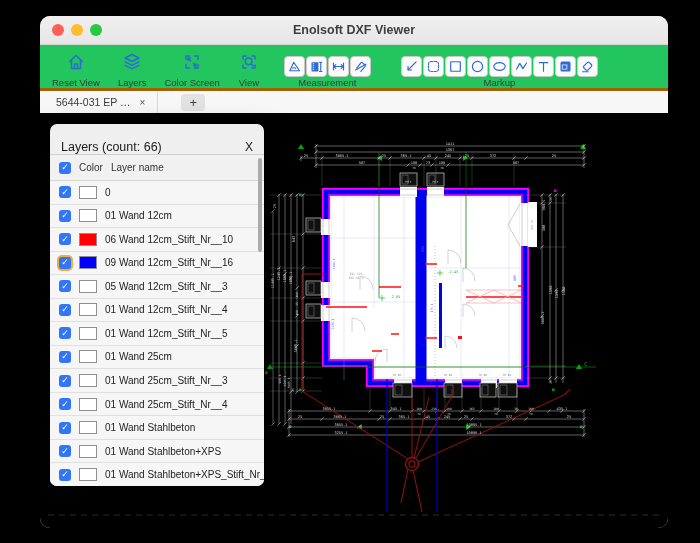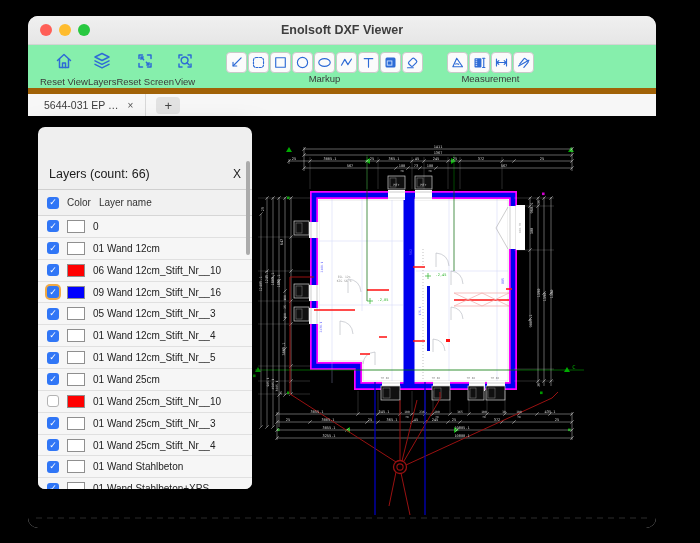--- a/index.html
+++ b/index.html
@@ -1,53 +1,53 @@
 <!DOCTYPE html>
 <html><head>
 <meta charset="utf-8">
 <style>
   html,body{margin:0;padding:0;width:700px;height:543px;background:#000;overflow:hidden;
     font-family:"Liberation Sans",sans-serif;}
-  .window{position:absolute;left:28px;top:16px;width:628px;height:512px;border-radius:10px;
+  .window{position:absolute;left:40px;top:16px;width:628px;height:512px;border-radius:10px;
     background:#ededed;overflow:hidden;box-shadow:0 12px 36px rgba(0,0,0,.65);}
   
   .titlebar{height:28px;position:relative;background:linear-gradient(#f0f0f0,#e6e6e6);
     border-bottom:1px solid #d4d4d4;display:flex;align-items:center;justify-content:center;}
   .title{font-size:12.5px;color:#3e3e3e;font-weight:700;}
   .lights{position:absolute;left:12px;top:8px;display:flex;gap:7px;}
   .light{width:12px;height:12px;border-radius:50%;}
   .l-red{background:#ff5f57}.l-yellow{background:#febc2e}.l-green{background:#28c840}
   
-  .toolbar{height:40px;background:#86efac;border-bottom:6px solid #a16207;display:flex;
-    align-items:center;padding-top:3px;}
-  .tbtn{display:flex;flex-direction:column;align-items:center;cursor:default;}
+  .toolbar{height:40px;background:#22c55e;border-bottom:3px solid #a16207;display:flex;
+    align-items:flex-end;padding-top:3px;}
+  .tbtn{display:flex;flex-direction:column;align-items:center;margin-left:18px;cursor:default;}
   .tbtn:first-child{margin-left:12px;}
   .tbtn svg{width:22px;height:22px;}
   .tlabel{font-size:9.5px;color:#3a3a3a;margin-top:0;white-space:nowrap;}
   .tgroup{display:flex;flex-direction:column;align-items:center;margin-left:24px;}
   .iboxrow{display:flex;gap:1px;}
   .ibox{width:19px;height:19px;border:1px solid #c9c9c9;border-radius:4px;background:#fbfbfb;
     display:flex;align-items:center;justify-content:center;}
   .ibox svg{width:17px;height:17px;}
   .ic{stroke:#2e6bd6;stroke-width:1.5;fill:none;stroke-linecap:round;stroke-linejoin:round;}
   
-  .tabbar{height:22px;background:#f7f7f7;display:flex;align-items:stretch;padding-left:8px;}
+  .tabbar{height:22px;background:#f7f7f7;display:flex;align-items:stretch;padding-left:8px;gap:13px;}
   .tab{display:flex;align-items:center;gap:9px;padding:0 12px 0 8px;border-right:1px solid #d8d8d8;}
   .tabtitle{font-size:10.5px;color:#3c3c3c;white-space:nowrap;}
   .tabclose{font-size:10px;color:#555;}
   .addtab{align-self:center;margin-left:10px;width:24px;height:17px;background:#e2e2e2;
     border-radius:4px;display:flex;align-items:center;justify-content:center;
     font-size:13px;color:#444;line-height:1;}
   
   .canvas{position:relative;height:421px;background:#000;}
   .canvas > svg{position:absolute;left:0;top:0;}
   
   .panel{position:absolute;left:10px;top:11px;width:214px;height:362px;background:#efefef;
     border-radius:7px;box-shadow:0 10px 28px rgba(0,0,0,.55);overflow:hidden;}
-  .phead{height:30px;display:flex;align-items:center;padding:0 11px;border-bottom:1px solid #cfcfcf;margin-top:32px;}
+  .phead{height:30px;display:flex;align-items:flex-end;padding:0 11px;border-bottom:1px solid #cfcfcf;}
   .ptitle{flex:1;font-size:12.5px;color:#1c1c1c;}
   .pclose{font-size:12px;color:#222;}
   .pcols{height:25px;display:flex;align-items:center;gap:8px;padding-left:9px;background:#f1f1f1;
     border-bottom:1px solid #d6d6d6;font-size:10px;color:#333;}
   .plist{height:306px;display:flex;flex-direction:column;background:#f6f6f6;}
   .lrow{flex:1 1 0;display:flex;align-items:center;gap:8px;padding-left:9px;border-bottom:1px solid #e0e0e0;}
   .cb{width:12px;height:12px;border-radius:3px;flex:0 0 auto;display:flex;align-items:center;
     justify-content:center;font-size:9px;color:#fff;line-height:1;}
   .cb.on{background:#3076f6;}
   .cb.off{background:#fff;border:1px solid #b3b3b3;width:10px;height:10px;}
@@ -93,105 +93,33 @@
       <span class="tlabel">Layers</span>
     </div>
     <div class="tbtn">
       <span><svg viewBox="0 0 22 22">
             <g class="ic">
         <path d="M5,8.5 V5 H8.5 M13.5,5 H17 V8.5 M17,13.5 V17 H13.5 M8.5,17 H5 V13.5"></path>
         <path d="M9.6,9.6 L7,7 M7,9.2 V7 H9.2"></path>
               <path d="M12.4,12.4 L15,15 M15,12.8 V15 H12.8"></path>
       </g>
           </svg></span>
-      <span class="tlabel">Reset Screen</span>
+      <span class="tlabel">Color Screen</span>
     </div>
     <div class="tbtn">
       <span><svg viewBox="0 0 22 22">
             <g class="ic">
         <path d="M5,8 V5 H8 M14,5 H17 V8 M17,14 V17 H14 M8,17 H5 V14"></path>
         <circle cx="10.6" cy="10.3" r="3.4"></circle>
               <path d="M13,12.7 L15.3,15"></path>
       </g>
           </svg></span>
       <span class="tlabel">View</span>
     </div>
 
-    <div class="tgroup" style="margin-left:30px">
-      <div class="iboxrow">
-        <span class="ibox">
-            <svg viewBox="0 0 22 22">
-              <g class="ic">
-          <path d="M17,5 L6.8,15.2"></path>
-                <path d="M6.5,10.7 V15.5 H11.3"></path>
-        </g>
-            </svg>
-          </span>
-        <span class="ibox">
-            <svg viewBox="0 0 22 22">
-              <g class="ic">
-          <rect x="4.5" y="4.5" width="13" height="13" rx="3.5" stroke-dasharray="2.6 1.8"></rect>
-        </g>
-            </svg>
-          </span>
-        <span class="ibox">
-            <svg viewBox="0 0 22 22">
-              <g class="ic">
-          <rect x="4.8" y="4.8" width="12.4" height="12.4"></rect>
-        </g>
-            </svg>
-          </span>
-        <span class="ibox">
-            <svg viewBox="0 0 22 22">
-              <g class="ic">
-          <circle cx="11" cy="11" r="6.6"></circle>
-        </g>
-            </svg>
-          </span>
-        <span class="ibox">
-            <svg viewBox="0 0 22 22">
-              <g class="ic">
-          <ellipse cx="11" cy="11" rx="7.4" ry="5"></ellipse>
-        </g>
-            </svg>
-          </span>
-        <span class="ibox">
-            <svg viewBox="0 0 22 22">
-              <g class="ic">
-          <path d="M4.5,14.5 L8.8,7 L12.8,13.8 L17.5,6.5"></path>
-        </g>
-            </svg>
-          </span>
-        <span class="ibox">
-            <svg viewBox="0 0 22 22">
-              <g class="ic">
-          <path d="M5.5,6 H16.5 M11,6 V17"></path>
-        </g>
-            </svg>
-          </span>
-        <span class="ibox">
-            <svg viewBox="0 0 22 22">
-          <rect x="4.5" y="4.5" width="13" height="13" rx="2" fill="#2e6bd6"></rect>
-          <rect x="6.8" y="9" width="6" height="5.4" fill="none" stroke="#cfe0ff" stroke-width="1.2"></rect>
-        </svg>
-          </span>
-        <span class="ibox">
-            <svg viewBox="0 0 22 22">
-              <g class="ic">
-          <g transform="rotate(-45 11 10.5)">
-                  <rect x="6" y="7" width="10" height="7.5" rx="2"></rect>
-                </g>
-          <path d="M4.5,17.8 H12"></path>
-        </g>
-            </svg>
-          </span>
-      </div>
-      <span class="tlabel">Markup</span>
-    </div>
-
     <div class="tgroup">
       <div class="iboxrow">
         <span class="ibox">
             <svg viewBox="0 0 22 22">
               <g class="ic">
           <path d="M5,16.5 H17.5 L10,5.5 Z"></path>
                 <path d="M8.6,13 A4.5,4.5 0 0 1 12.6,13.3"></path>
         </g>
             </svg>
           </span>
@@ -215,20 +143,92 @@
         <span class="ibox">
             <svg viewBox="0 0 22 22">
               <g class="ic">
           <path d="M6,13 L11.5,6.2 Q12.3,5.3 13.2,6 L16.8,9 Q17.7,9.8 16.9,10.8 L11.5,17.4"></path>
           <path d="M4.5,15.5 L18,8"></path>
         </g>
             </svg>
           </span>
       </div>
       <span class="tlabel">Measurement</span>
+    </div>
+
+    <div class="tgroup" style="margin-left:30px">
+      <div class="iboxrow">
+        <span class="ibox">
+            <svg viewBox="0 0 22 22">
+              <g class="ic">
+          <path d="M17,5 L6.8,15.2"></path>
+                <path d="M6.5,10.7 V15.5 H11.3"></path>
+        </g>
+            </svg>
+          </span>
+        <span class="ibox">
+            <svg viewBox="0 0 22 22">
+              <g class="ic">
+          <rect x="4.5" y="4.5" width="13" height="13" rx="3.5" stroke-dasharray="2.6 1.8"></rect>
+        </g>
+            </svg>
+          </span>
+        <span class="ibox">
+            <svg viewBox="0 0 22 22">
+              <g class="ic">
+          <rect x="4.8" y="4.8" width="12.4" height="12.4"></rect>
+        </g>
+            </svg>
+          </span>
+        <span class="ibox">
+            <svg viewBox="0 0 22 22">
+              <g class="ic">
+          <circle cx="11" cy="11" r="6.6"></circle>
+        </g>
+            </svg>
+          </span>
+        <span class="ibox">
+            <svg viewBox="0 0 22 22">
+              <g class="ic">
+          <ellipse cx="11" cy="11" rx="7.4" ry="5"></ellipse>
+        </g>
+            </svg>
+          </span>
+        <span class="ibox">
+            <svg viewBox="0 0 22 22">
+              <g class="ic">
+          <path d="M4.5,14.5 L8.8,7 L12.8,13.8 L17.5,6.5"></path>
+        </g>
+            </svg>
+          </span>
+        <span class="ibox">
+            <svg viewBox="0 0 22 22">
+              <g class="ic">
+          <path d="M5.5,6 H16.5 M11,6 V17"></path>
+        </g>
+            </svg>
+          </span>
+        <span class="ibox">
+            <svg viewBox="0 0 22 22">
+          <rect x="4.5" y="4.5" width="13" height="13" rx="2" fill="#2e6bd6"></rect>
+          <rect x="6.8" y="9" width="6" height="5.4" fill="none" stroke="#cfe0ff" stroke-width="1.2"></rect>
+        </svg>
+          </span>
+        <span class="ibox">
+            <svg viewBox="0 0 22 22">
+              <g class="ic">
+          <g transform="rotate(-45 11 10.5)">
+                  <rect x="6" y="7" width="10" height="7.5" rx="2"></rect>
+                </g>
+          <path d="M4.5,17.8 H12"></path>
+        </g>
+            </svg>
+          </span>
+      </div>
+      <span class="tlabel">Markup</span>
     </div>
   </div>
 
   <div class="tabbar">
     <div class="tab">
       <span class="tabtitle">5644-031 EP …</span>
       <span class="tabclose">×</span>
     </div>
     <div class="addtab">+</div>
   </div>
@@ -514,25 +514,20 @@
             <span class="cb on">✓</span>
             <span class="swatch" style="background: rgb(255, 255, 255);"></span>
             <span class="lname">01 Wand 12cm_Stift_Nr__5</span>
           </div>
           <div class="lrow">
             <span class="cb on">✓</span>
             <span class="swatch" style="background: rgb(255, 255, 255);"></span>
             <span class="lname">01 Wand 25cm</span>
           </div>
           <div class="lrow">
-            <span class="cb off"></span>
-            <span class="swatch" style="background: rgb(255, 0, 0);"></span>
-            <span class="lname">01 Wand 25cm_Stift_Nr__10</span>
-          </div>
-          <div class="lrow">
             <span class="cb on">✓</span>
             <span class="swatch" style="background: rgb(255, 255, 255);"></span>
             <span class="lname">01 Wand 25cm_Stift_Nr__3</span>
           </div>
           <div class="lrow">
             <span class="cb on">✓</span>
             <span class="swatch" style="background: rgb(255, 255, 255);"></span>
             <span class="lname">01 Wand 25cm_Stift_Nr__4</span>
           </div>
           <div class="lrow">

